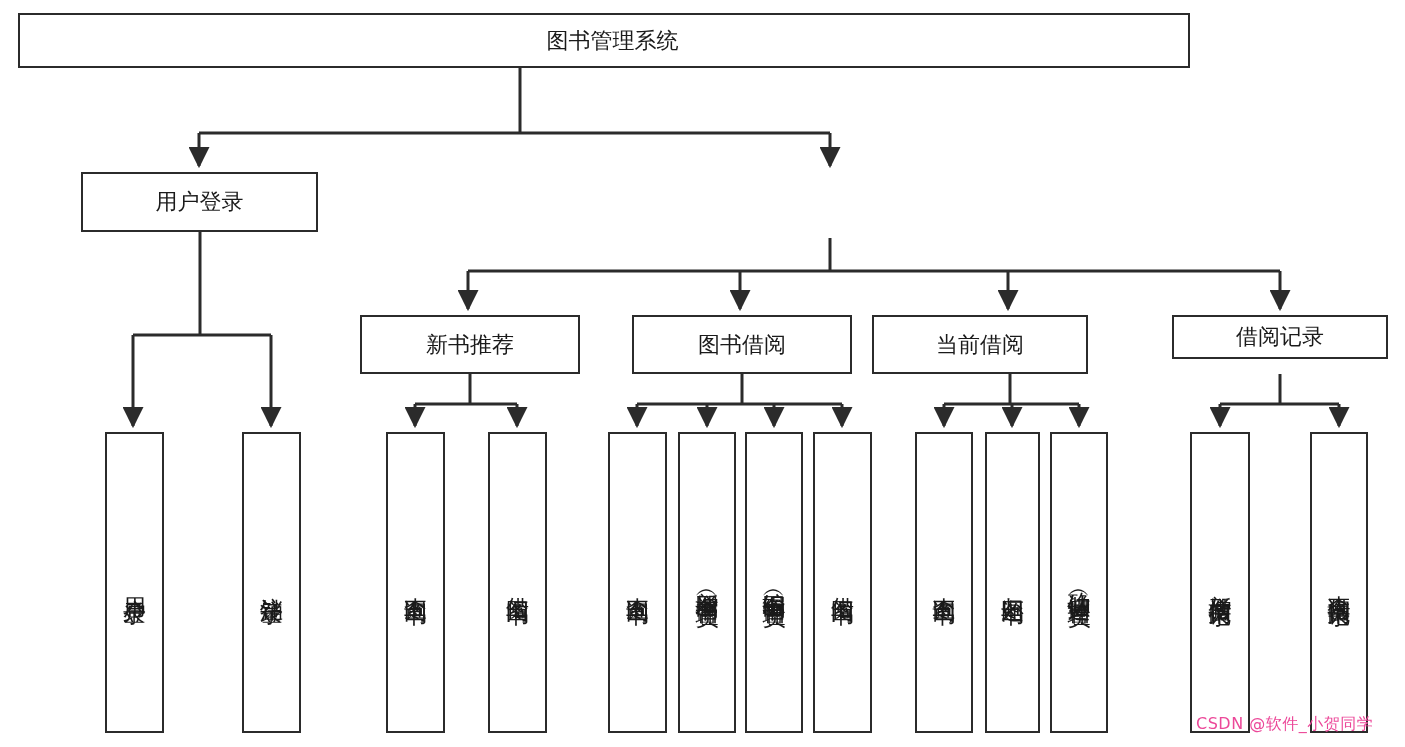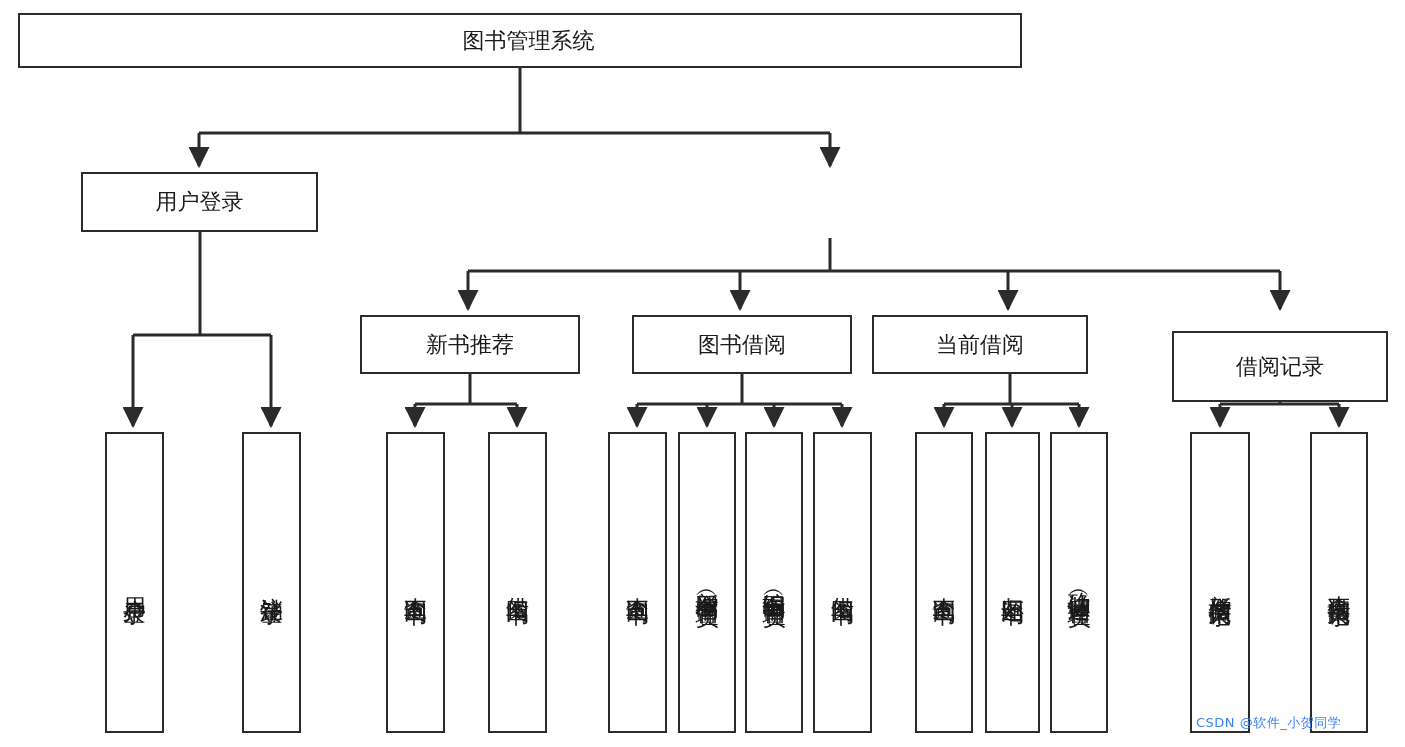--- a/index.html
+++ b/index.html
@@ -50,22 +50,22 @@
   }
   .node.vertical .label {
     writing-mode: vertical-rl;
     text-orientation: upright;
     font-size: 23px;
     letter-spacing: 2px;
     line-height: 1;
   }
   .watermark {
     position: absolute;
-    color: #3b82f6;
-    font-size: 13px;
+    color: #ec4899;
+    font-size: 16px;
     white-space: nowrap;
     letter-spacing: 0.5px;
   }
 </style>
 </head>
 <body>
 
 <div id="canvas">
 
   <svg id="wires" viewBox="0 0 1405 747" xmlns="http://www.w3.org/2000/svg">
@@ -111,38 +111,38 @@
       <path d="M 1012 404 L 1012 426" marker-end="url(#arrow)"></path>
       <path d="M 1079 404 L 1079 426" marker-end="url(#arrow)"></path>
 
       <path d="M 1280 374 L 1280 404"></path>
       <path d="M 1220 404 L 1339 404"></path>
       <path d="M 1220 404 L 1220 426" marker-end="url(#arrow)"></path>
       <path d="M 1339 404 L 1339 426" marker-end="url(#arrow)"></path>
     </g>
   </svg>
 
-  <div class="node horizontal" style="left: 18px; top: 13px; width: 1004px; height: 55px; padding-left: 17px;">
+  <div class="node horizontal" style="left: 18px; top: 13px; width: 1172px; height: 55px; padding-left: 17px;">
     <span class="label">图书管理系统</span>
   </div>
 
   <div class="node horizontal" style="left: 81px; top: 172px; width: 237px; height: 60px;">
     <span class="label">用户登录</span>
   </div>
 
   <div class="node horizontal" style="left: 360px; top: 315px; width: 220px; height: 59px;">
     <span class="label">新书推荐</span>
   </div>
   <div class="node horizontal" style="left: 632px; top: 315px; width: 220px; height: 59px;">
     <span class="label">图书借阅</span>
   </div>
   <div class="node horizontal" style="left: 872px; top: 315px; width: 216px; height: 59px;">
     <span class="label">当前借阅</span>
   </div>
-  <div class="node horizontal" style="left: 1172px; top: 315px; width: 216px; height: 71px; margin-top: 16px;">
+  <div class="node horizontal" style="left: 1172px; top: 315px; width: 216px; height: 44px;">
     <span class="label">借阅记录</span>
   </div>
 
   <div class="node vertical" style="left: 105px; top: 432px; width: 59px; height: 301px;">
     <span class="label">用户登录</span>
   </div>
   <div class="node vertical" style="left: 242px; top: 432px; width: 59px; height: 301px;">
     <span class="label">注销登录</span>
   </div>
   <div class="node vertical" style="left: 386px; top: 432px; width: 59px; height: 301px;">

